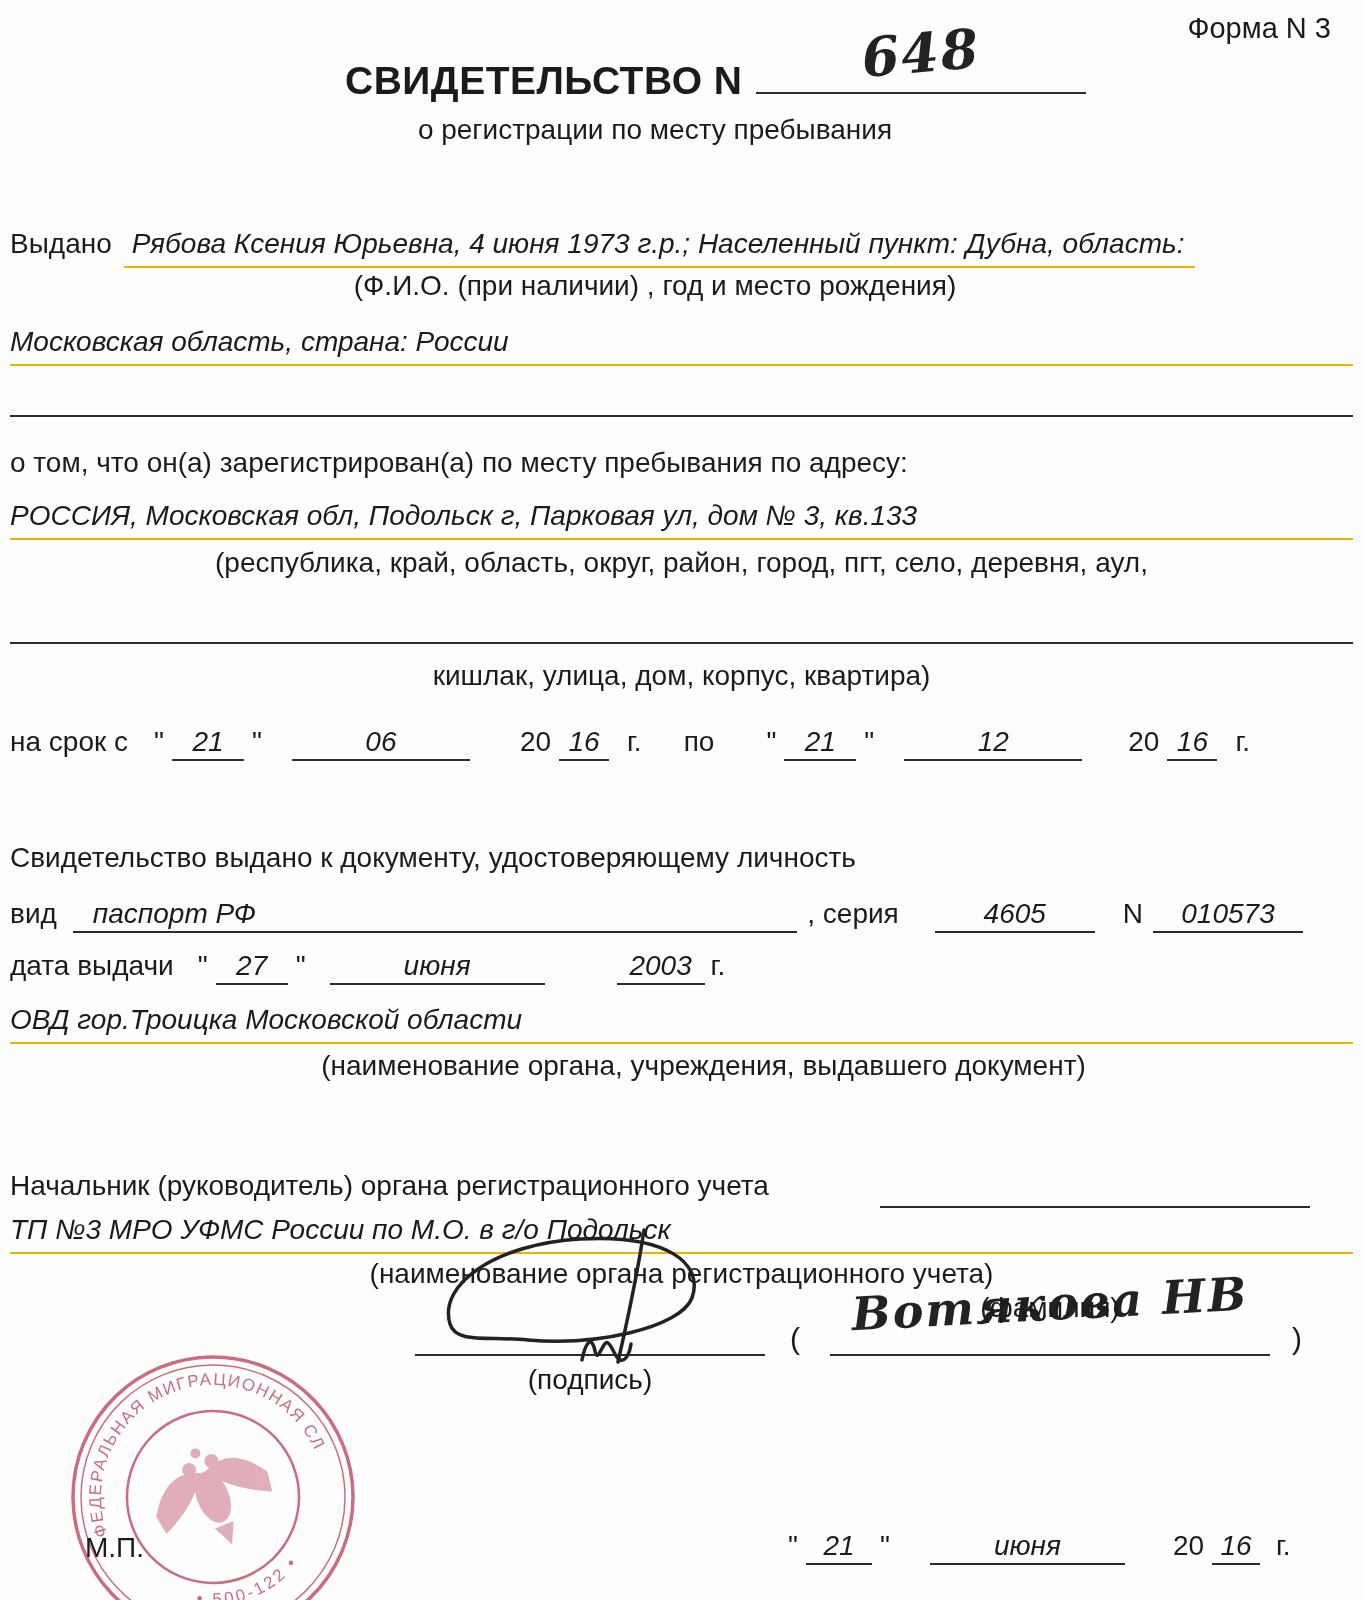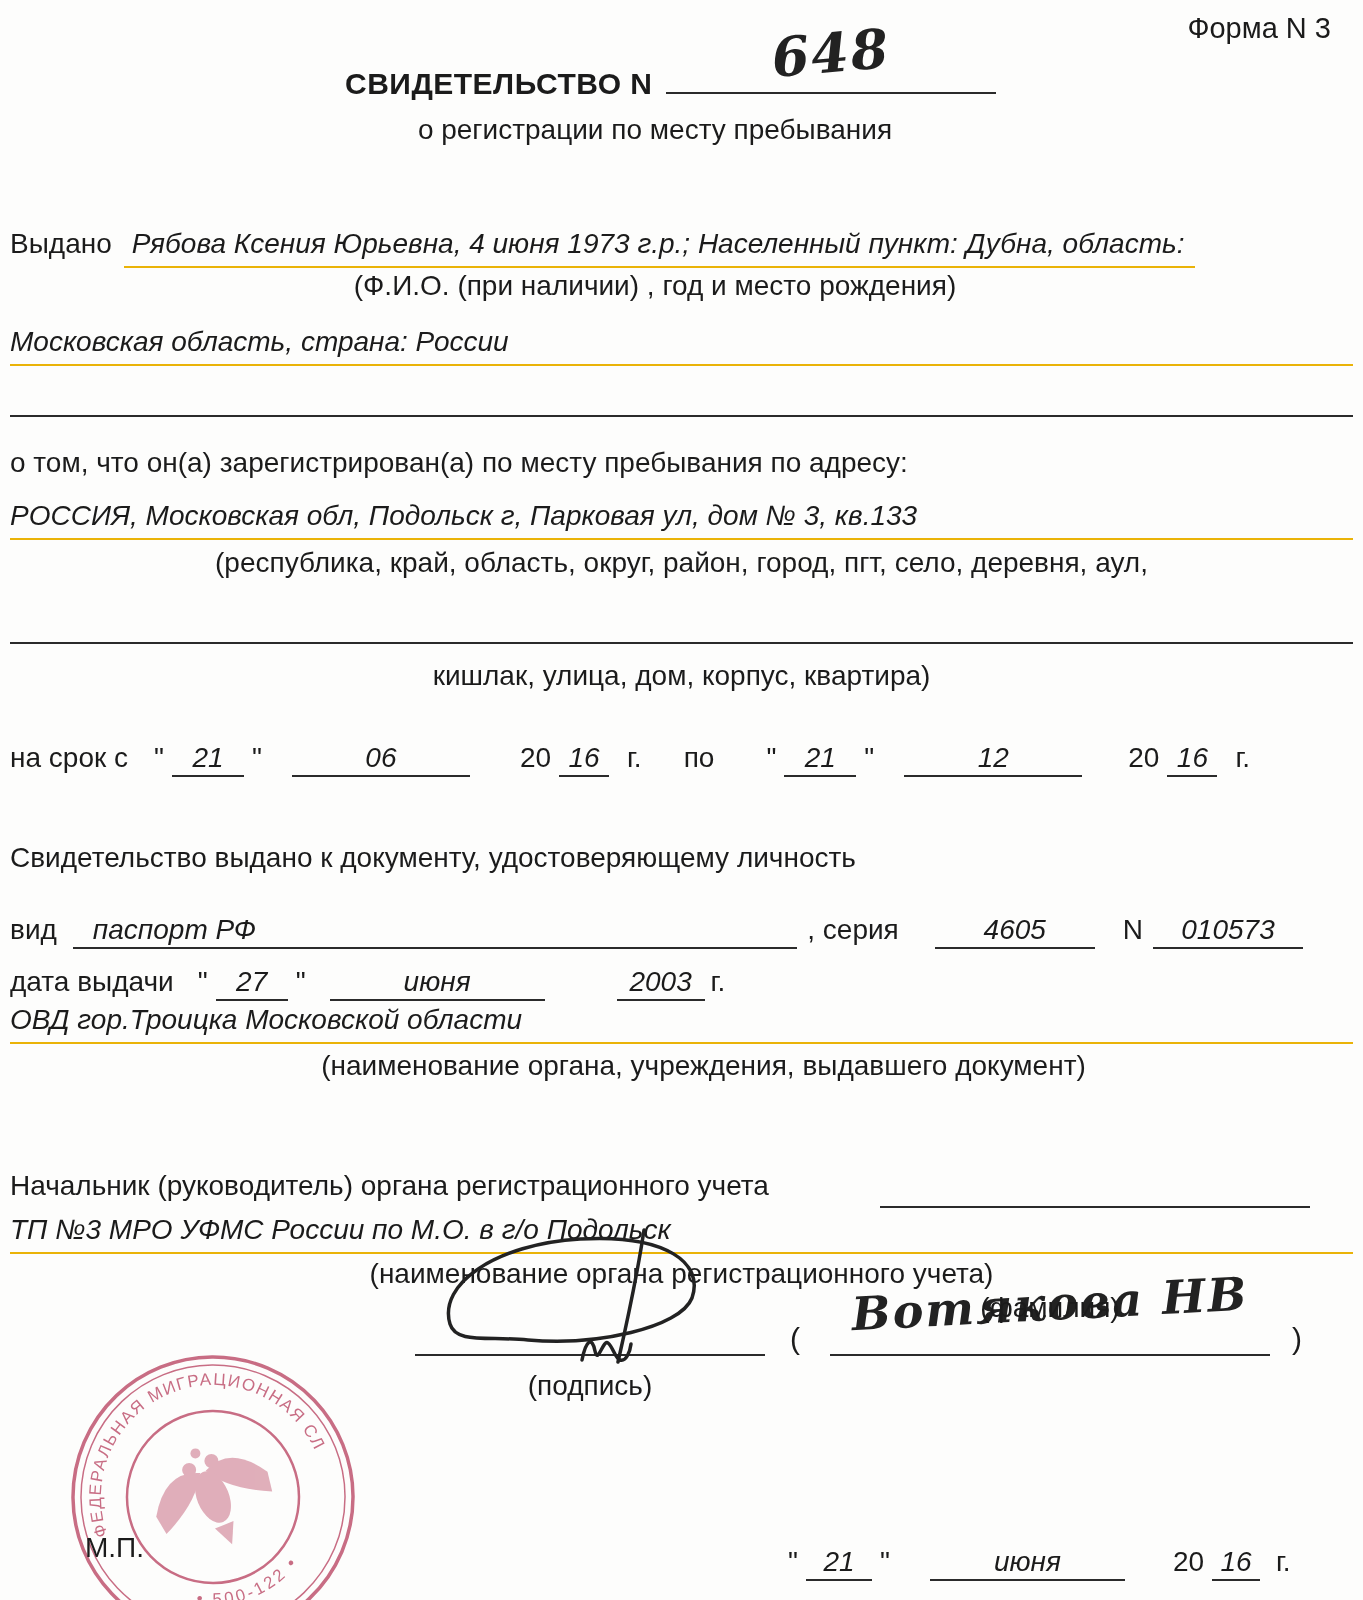--- a/index.html
+++ b/index.html
@@ -12,31 +12,31 @@
   .row { display:flex; align-items:baseline; }
   .cell { border-bottom:2px solid #2b2b2b; text-align:center; font-style:italic; }
   .fillline { border-bottom:2px solid #eab308; font-style:italic; padding-bottom:5px; }
   .rule { border-top:2px solid #2b2b2b; height:0; }
   .center { text-align:center; }
   .b { font-weight:bold; }
   .hand {
     font-family:"DejaVu Serif", serif; font-style:italic; font-weight:600;
     letter-spacing:2px; color:#222;
   }
-  .nowrap { white-space:nowrap;margin-top:16px; }
+  .nowrap { white-space:nowrap; }
 </style>
 </head>
 <body>
 
 <div class="page">
 
   <div class="abs" style="top:10px; right:32px; font-size:29px;">Форма N 3</div>
 
   <div class="abs row" style="top:52px; left:345px;">
-    <span class="b" style="font-size:30px; letter-spacing:0.5px;">СВИДЕТЕЛЬСТВО N</span>
+    <span class="b" style="font-size:39px; letter-spacing:0.5px;">СВИДЕТЕЛЬСТВО N</span>
     <span class="cell" style="width:330px; margin-left:14px; position:relative; height:40px;">
       <span class="hand abs" style="left:0; right:0; top:-32px; text-align:center; font-size:54px; transform:rotate(-5deg);">648</span>
     </span>
   </div>
 
   <div class="abs center" style="top:112px; left:345px; width:620px; font-size:28px;">о регистрации по месту пребывания</div>
 
   <div class="abs row" style="top:226px; left:10px; right:168px;">
     <span>Выдано</span>
     <span class="fillline" style="flex:1; margin-left:12px; padding-left:8px;">Рябова Ксения Юрьевна, 4 июня 1973 г.р.; Населенный пункт: Дубна, область:</span>
@@ -98,21 +98,21 @@
   <div class="abs fillline" style="top:1002px; left:10px; right:10px;">ОВД гор.Троицка Московской области</div>
   <div class="abs center" style="top:1048px; left:0; right:0;margin-left:44px;">(наименование органа, учреждения, выдавшего документ)</div>
 
   <div class="abs" style="top:1168px; left:10px;">Начальник (руководитель) органа регистрационного учета</div>
   <div class="abs rule" style="top:1206px; left:880px; right:53px;"></div>
 
   <div class="abs fillline" style="top:1212px; left:10px; right:10px;">ТП №3 МРО УФМС России по М.О. в г/о Подольск</div>
   <div class="abs center" style="top:1256px; left:0; right:0;">(наименование органа регистрационного учета)</div>
 
   <div class="abs" style="top:1312px; left:415px; width:350px; height:42px; border-bottom:2px solid #2b2b2b;"></div>
-  <div class="abs center" style="top:1362px; left:415px; width:350px;margin-top:6px;">(подпись)</div>
+  <div class="abs center" style="top:1362px; left:415px; width:350px;">(подпись)</div>
 
   <div class="abs" style="top:1320px; left:790px; font-size:30px;">(</div>
   <div class="abs" style="top:1312px; left:830px; width:440px; height:42px; border-bottom:2px solid #2b2b2b; position:absolute;">
     <span class="hand abs" style="left:10px; right:10px; top:-36px; text-align:center; font-size:46px; transform:rotate(-3deg); white-space:nowrap;">Вотякова НВ</span>
   </div>
   <div class="abs" style="top:1320px; left:1292px; font-size:30px;">)</div>
   <div class="abs center" style="top:1290px; left:830px; width:440px;">(фамилия)</div>
 
   <svg class="abs" style="top:1226px; left:432px;" width="325" height="148" viewBox="0 0 325 148">
     <g fill="none" stroke="#222" stroke-width="3.5" stroke-linecap="round">

